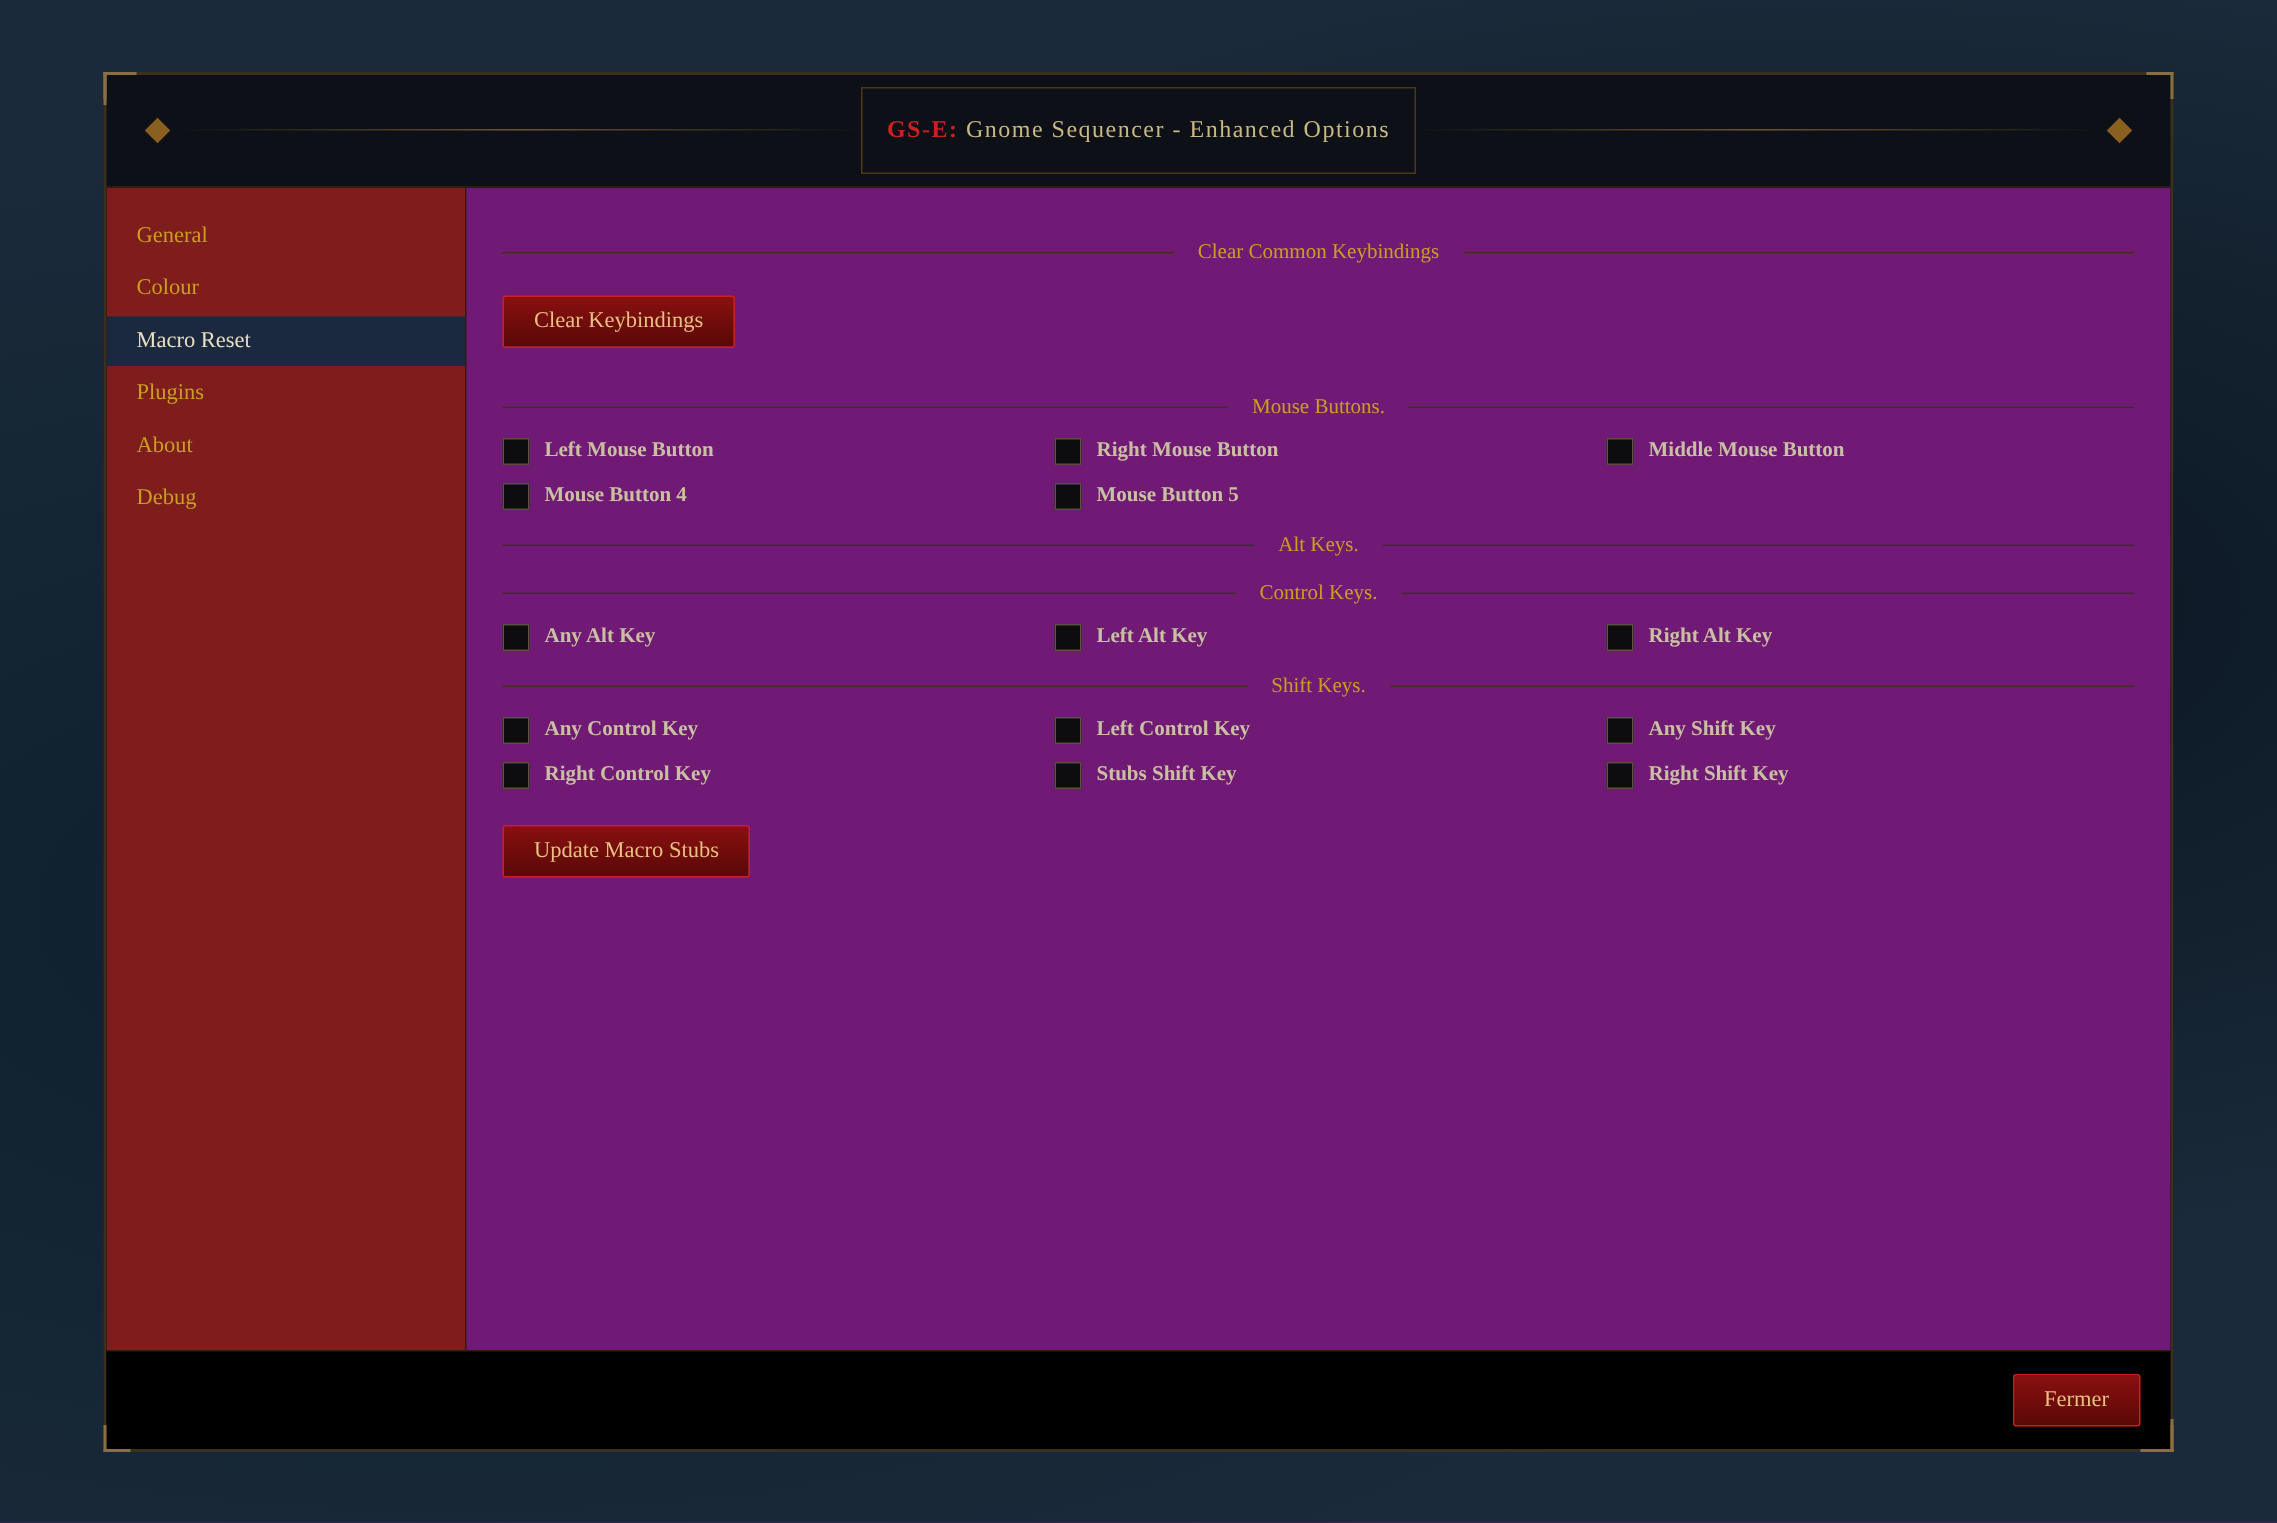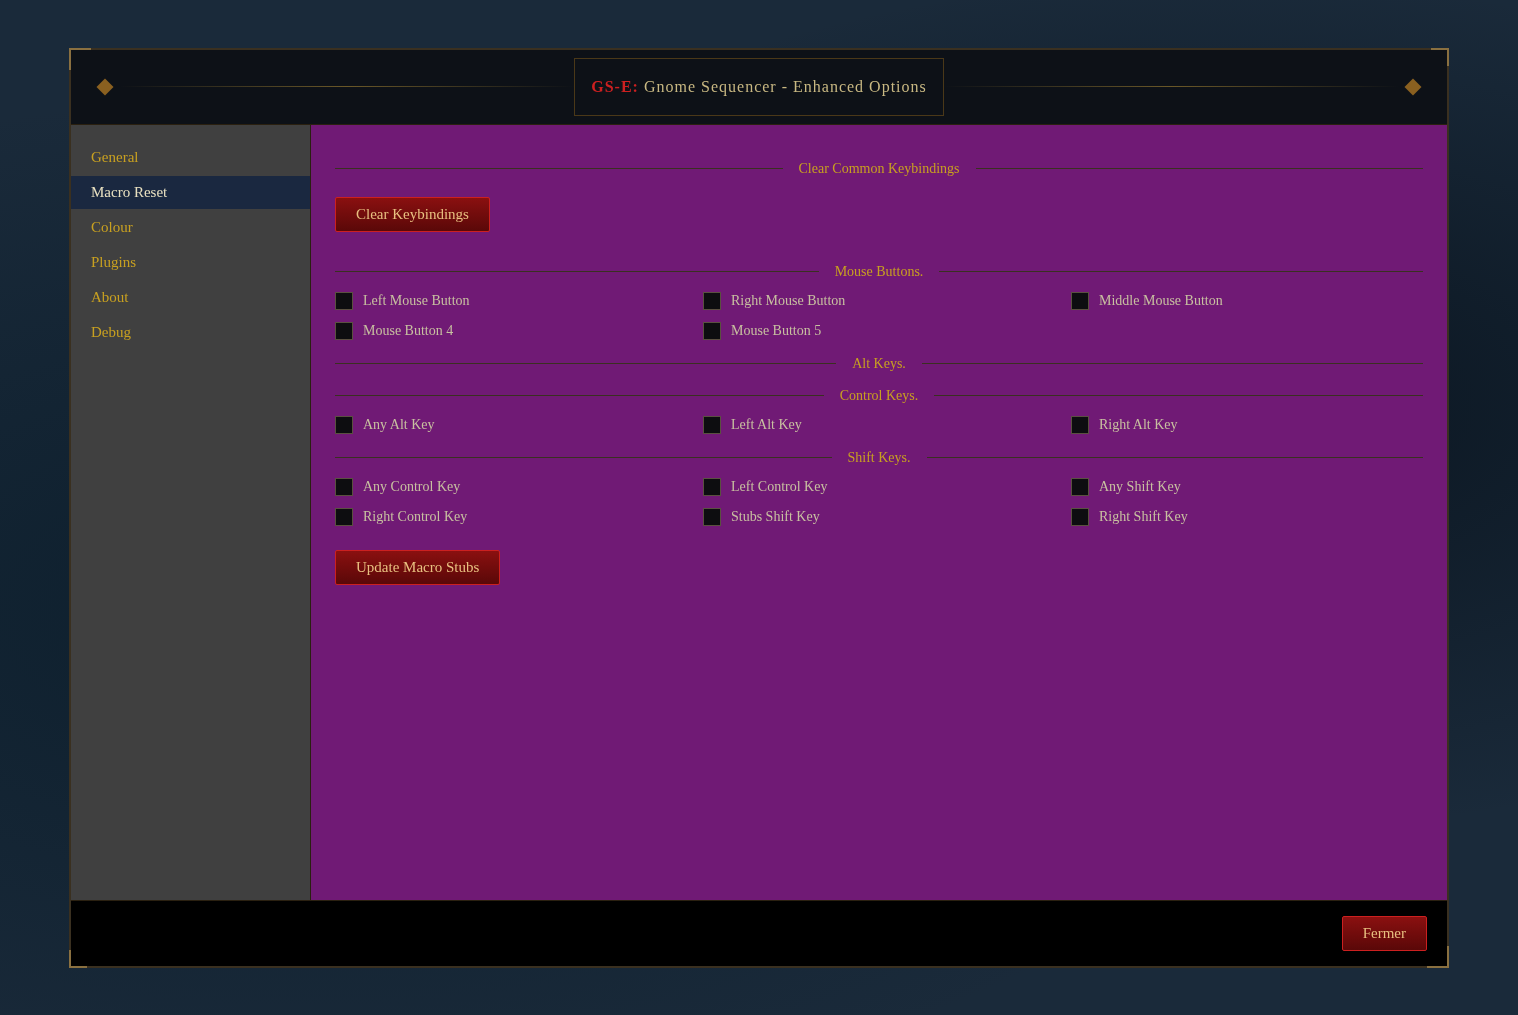--- a/index.html
+++ b/index.html
@@ -104,21 +104,21 @@
     .window-body {
       display: flex;
       flex: 1;
       border-top: 1px solid #2a2010;
       overflow: hidden;
     }
 
     
     .sidebar {
       width: 240px;
-      background: #404040;
+      background: #7f1d1d;
       border-right: 1px solid #2a2010;
       padding: 16px 0;
       display: flex;
       flex-direction: column;
       gap: 2px;
     }
 
     .sidebar-item {
       padding: 8px 20px;
       cursor: pointer;
@@ -173,20 +173,21 @@
       border-radius: 2px;
       margin: 8px 0 16px 0;
     }
 
     
     .checkbox-grid {
       display: grid;
       grid-template-columns: repeat(3, 1fr);
       gap: 12px 16px;
       margin: 8px 0 16px 0;
+      font-weight: bold;
     }
 
     .checkbox-item {
       display: flex;
       align-items: center;
       gap: 10px;
       cursor: pointer;
     }
 
     .checkbox-box {
@@ -235,25 +236,25 @@
     <div class="title-bar-line"></div>
     <div class="title-gem"></div>
   </div>
 
   <div class="window-body">
 
     <div class="sidebar">
       <div class="sidebar-item">
         <span>General</span>
       </div>
+      <div class="sidebar-item">
+        <span>Colour</span>
+      </div>
       <div class="sidebar-item active">
         <span>Macro Reset</span>
-      </div>
-      <div class="sidebar-item">
-        <span>Colour</span>
       </div>
       <div class="sidebar-item">
         <span>Plugins</span>
       </div>
       <div class="sidebar-item">
         <span>About</span>
       </div>
       <div class="sidebar-item">
         <span>Debug</span>
       </div>

